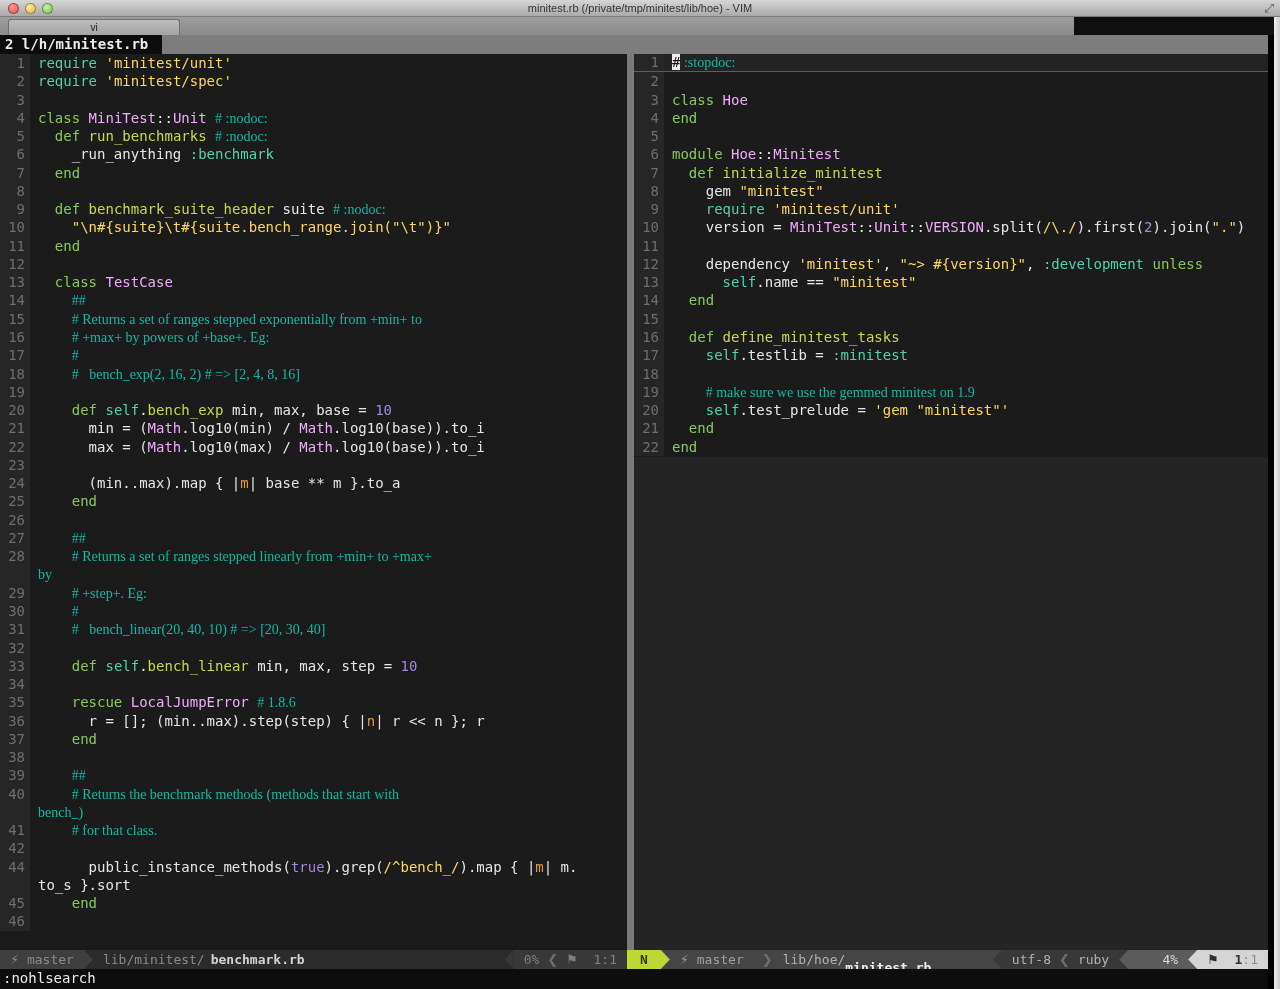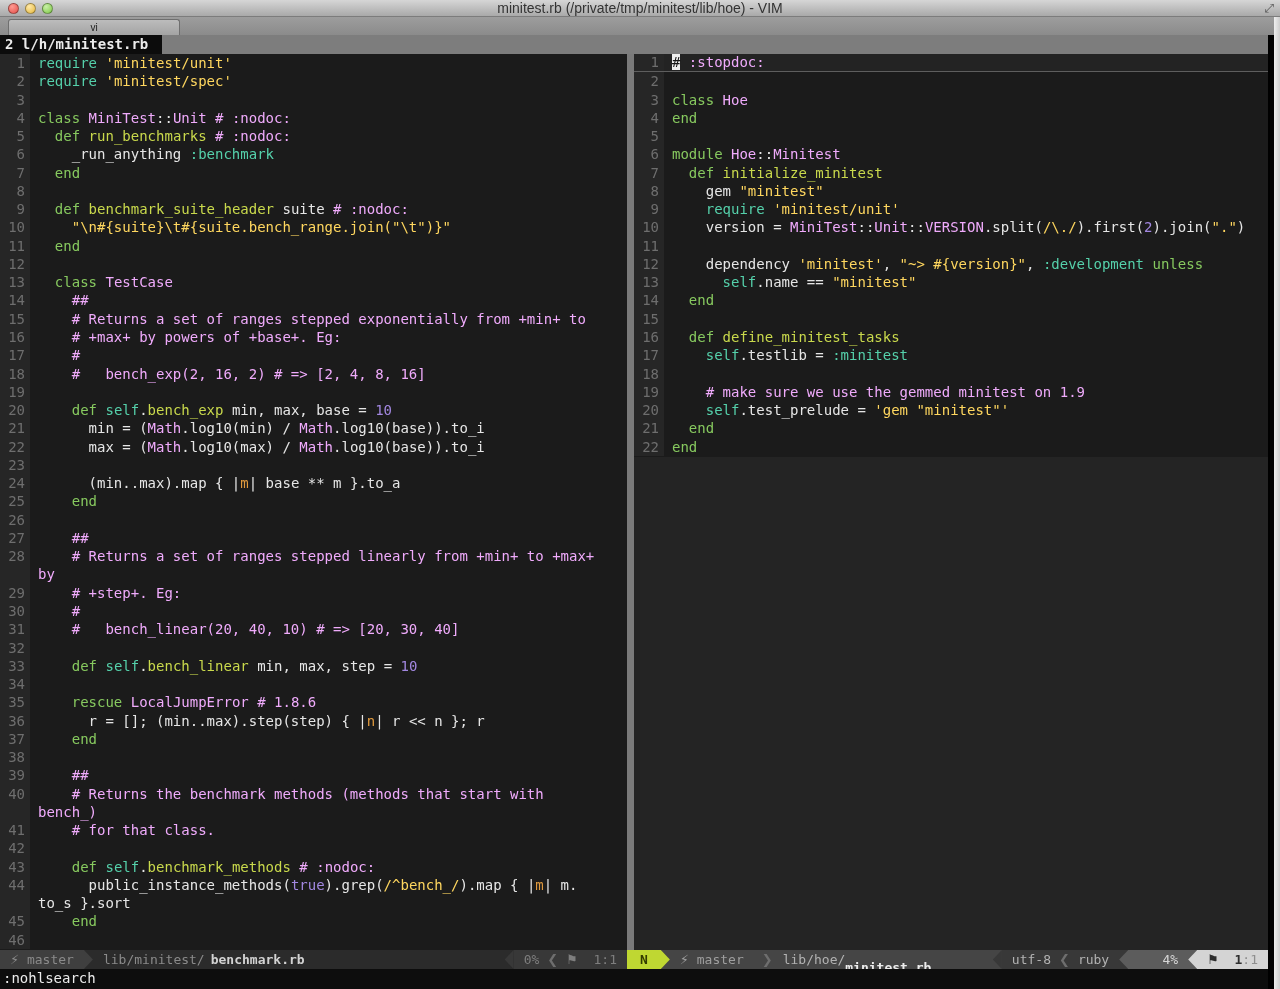--- a/index.html
+++ b/index.html
@@ -8,24 +8,24 @@
   
   .titlebar{position:absolute;left:0;top:0;width:1280px;height:16px;
     background:linear-gradient(#d6d6d6,#a9a9a9);border-bottom:1px solid #7c7c7c;
     display:flex;align-items:center;}
   .lights{position:absolute;left:8px;top:3px;display:flex;gap:6px;}
   .light{width:11px;height:11px;border-radius:50%;box-sizing:border-box;border:1px solid rgba(0,0,0,.35);}
   .light.red{background:radial-gradient(circle at 35% 30%,#ff9a92,#e4504a);}
   .light.yellow{background:radial-gradient(circle at 35% 30%,#ffe9a8,#e6b83c);}
   .light.green{background:radial-gradient(circle at 35% 30%,#c9f0a8,#7ec845);}
   .wtitle{width:100%;text-align:center;font-family:"Liberation Sans",sans-serif;
-    font-size:14px;color:#333;}
+    font-size:11px;color:#333;}
   .fsbtn{position:absolute;right:6px;top:1px;font-size:12px;color:#555;
     font-family:"DejaVu Sans",sans-serif;}
-  .tabstrip{position:absolute;left:0;top:17px;width:1280px;height:18px;
+  .tabstrip{position:absolute;left:0;top:17px;width:1074px;height:18px;
     background:linear-gradient(#9d9d9d,#8b8b8b);border-bottom:1px solid #707070;}
   .tab{position:absolute;left:8px;top:2px;width:170px;height:16px;
     background:linear-gradient(#bcbcbc,#a2a2a2);border:1px solid #6f6f6f;border-bottom:none;
     border-radius:3px 3px 0 0;text-align:center;font-family:"Liberation Sans",sans-serif;
     font-size:10px;color:#1d1d1d;line-height:16px;}
   
   .tabline{position:absolute;left:0;top:35px;width:1268px;height:19px;background:#7d7d7d;display:flex;text-align:right;}
   .tabline .buflabel{background:#0c0c0c;color:#ececec;font-size:14px;line-height:19px;
     padding:0 14px 0 5px;white-space:pre;font-weight:bold;}
   
@@ -33,21 +33,21 @@
   .pane{position:absolute;top:0;height:896px;overflow:hidden;}
   .pane.left{left:0;width:627px;}
   .pane.right{left:634px;width:634px;}
   .vsep{position:absolute;left:627px;top:0;width:7px;height:896px;background:#7a7a7a;}
   .code-row{height:18.28px;line-height:18.28px;display:flex;white-space:pre;font-size:14px;background:#1b1b1b;}
   .lnum{flex:0 0 30px;background:#262626;color:#6e6e6e;text-align:right;padding-right:5px;box-sizing:border-box;}
   .code{padding-left:8px;color:#e6e6e6;}
   .cursorline{background:#232323;border-bottom:1px solid #5e5e5e;height:17.28px;line-height:17.28px;}
   .emptyfill{position:absolute;left:0;right:0;bottom:0;background:#242424;}
   .tk-fg{color:#e6e6e6;} .tk-kw{color:#87c95f;} .tk-const{color:#f0abfc;}
-  .tk-teal{color:#55d1ab;} .tk-str{color:#ffd75f;} .tk-com{color:#f0abfc;}
+  .tk-teal{color:#55d1ab;} .tk-str{color:#ffd75f;} .tk-com{color:#14b8a6;font-family:Liberation Serif, serif;}
   .tk-lime{color:#c9d94c;} .tk-num{color:#a287e0;} .tk-orange{color:#e09a3e;}
   .tk-cur{background:#efefef;color:#141414;}
   
   .statusrow{position:absolute;left:0;top:950px;width:1268px;height:19px;display:flex;font-size:13px;}
   .sl{height:19px;display:flex;align-items:center;white-space:pre;overflow:hidden;}
   .sl.inactive{width:627px;background:#2b2b2b;color:#8a8a8a;}
   .sl.active{width:641px;background:#454545;color:#9e9e9e;}
   .seg{display:flex;align-items:center;height:100%;padding:0 10px;white-space:pre;}
   .sep{flex:0 0 9px;height:100%;position:relative;}
   .sep i{position:absolute;inset:0;}
@@ -130,21 +130,20 @@
         <div class="code-row"><span class="lnum">34</span></div>
         <div class="code-row"><span class="lnum">35</span><span class="code"><span class="tk-fg">    </span><span class="tk-kw">rescue</span><span class="tk-fg"> </span><span class="tk-const">LocalJumpError</span><span class="tk-fg"> </span><span class="tk-com"># 1.8.6</span></span></div>
         <div class="code-row"><span class="lnum">36</span><span class="code"><span class="tk-fg">      r = []; (min..max).step(step) { |</span><span class="tk-orange">n</span><span class="tk-fg">| r &lt;&lt; n }; r</span></span></div>
         <div class="code-row"><span class="lnum">37</span><span class="code"><span class="tk-fg">    </span><span class="tk-kw">end</span></span></div>
         <div class="code-row"><span class="lnum">38</span><span class="code"></span></div>
         <div class="code-row"><span class="lnum">39</span><span class="code"><span class="tk-fg">    </span><span class="tk-com">##</span></span></div>
         <div class="code-row"><span class="lnum">40</span><span class="code"><span class="tk-fg">    </span><span class="tk-com"># Returns the benchmark methods (methods that start with</span></span></div>
         <div class="code-row"><span class="lnum"></span><span class="code"><span class="tk-com">bench_)</span></span></div>
         <div class="code-row"><span class="lnum">41</span><span class="code"><span class="tk-fg">    </span><span class="tk-com"># for that class.</span></span></div>
         <div class="code-row"><span class="lnum">42</span><span class="code"></span></div>
-        <div class="code-row"><span class="lnum">43</span><span class="code"><span class="tk-fg">    </span><span class="tk-kw">def</span><span class="tk-fg"> </span><span class="tk-teal">self</span><span class="tk-fg">.</span><span class="tk-lime">benchmark_methods</span><span class="tk-fg"> </span><span class="tk-com"># :nodoc:</span></span></div>
         <div class="code-row"><span class="lnum">44</span><span class="code"><span class="tk-fg">      public_instance_methods(</span><span class="tk-num">true</span><span class="tk-fg">).grep(</span><span class="tk-str">/^bench_/</span><span class="tk-fg">).map { |</span><span class="tk-orange">m</span><span class="tk-fg">| m.</span></span></div>
         <div class="code-row"><span class="lnum"></span><span class="code"><span class="tk-fg">to_s }.sort</span></span></div>
         <div class="code-row"><span class="lnum">45</span><span class="code"><span class="tk-fg">    </span><span class="tk-kw">end</span></span></div>
         <div class="code-row"><span class="lnum">46</span><span class="code"></span></div>
       </div>
     <div class="vsep"></div>
     <div class="pane right">
       <div class="code-row cursorline"><span class="lnum">1</span><span class="code"><span class="tk-cur">#</span><span class="tk-com"> :stopdoc:</span></span></div>
         <div class="code-row"><span class="lnum">2</span><span class="code"></span></div>
         <div class="code-row"><span class="lnum">3</span><span class="code"><span class="tk-kw">class</span><span class="tk-fg"> </span><span class="tk-const">Hoe</span></span></div>

